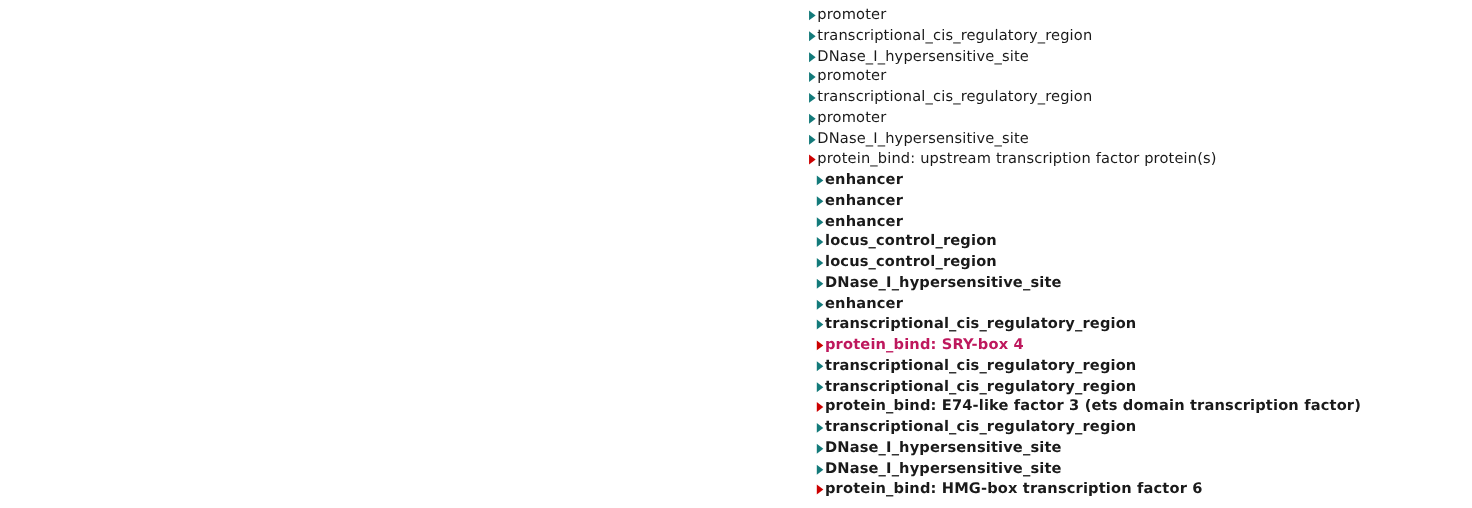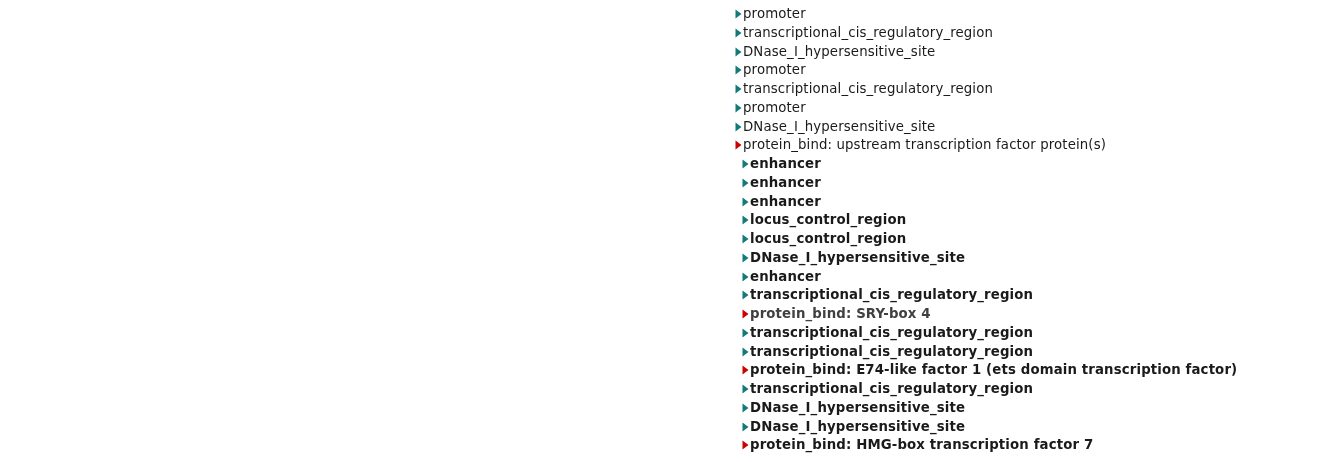--- a/index.html
+++ b/index.html
@@ -212,21 +212,21 @@
           </svg>
         </span>
         <span class="feature-label" style="color: rgb(26, 26, 26);">transcriptional_cis_regulatory_region</span>
       </div>
       <div class="feature-row depth-1" style="top: 305px;">
         <span class="feature-arrow">
           <svg viewBox="0 0 7 10" xmlns="http://www.w3.org/2000/svg">
             <polygon points="0.5,0.5 6.5,5 0.5,9.5" fill="#cc0000"></polygon>
           </svg>
         </span>
-        <span class="feature-label" style="color: #404040;">protein_bind: SRY-box 4</span>
+        <span class="feature-label" style="color: #be185d;">protein_bind: SRY-box 4</span>
       </div>
       <div class="feature-row depth-1" style="top: 323.75px;">
         <span class="feature-arrow">
           <svg viewBox="0 0 7 10" xmlns="http://www.w3.org/2000/svg">
             <polygon points="0.5,0.5 6.5,5 0.5,9.5" fill="#137a7a"></polygon>
           </svg>
         </span>
         <span class="feature-label" style="color: rgb(26, 26, 26);">transcriptional_cis_regulatory_region</span>
       </div>
       <div class="feature-row depth-1" style="top: 342.5px;">
@@ -236,21 +236,21 @@
           </svg>
         </span>
         <span class="feature-label" style="color: rgb(26, 26, 26);">transcriptional_cis_regulatory_region</span>
       </div>
       <div class="feature-row depth-1" style="top: 361.25px;">
         <span class="feature-arrow">
           <svg viewBox="0 0 7 10" xmlns="http://www.w3.org/2000/svg">
             <polygon points="0.5,0.5 6.5,5 0.5,9.5" fill="#cc0000"></polygon>
           </svg>
         </span>
-        <span class="feature-label" style="color: rgb(26, 26, 26);">protein_bind: E74-like factor 1 (ets domain transcription factor)</span>
+        <span class="feature-label" style="color: rgb(26, 26, 26);">protein_bind: E74-like factor 3 (ets domain transcription factor)</span>
       </div>
       <div class="feature-row depth-1" style="top: 380px;">
         <span class="feature-arrow">
           <svg viewBox="0 0 7 10" xmlns="http://www.w3.org/2000/svg">
             <polygon points="0.5,0.5 6.5,5 0.5,9.5" fill="#137a7a"></polygon>
           </svg>
         </span>
         <span class="feature-label" style="color: rgb(26, 26, 26);">transcriptional_cis_regulatory_region</span>
       </div>
       <div class="feature-row depth-1" style="top: 398.75px;">
@@ -268,17 +268,17 @@
           </svg>
         </span>
         <span class="feature-label" style="color: rgb(26, 26, 26);">DNase_I_hypersensitive_site</span>
       </div>
       <div class="feature-row depth-1" style="top: 436.25px;">
         <span class="feature-arrow">
           <svg viewBox="0 0 7 10" xmlns="http://www.w3.org/2000/svg">
             <polygon points="0.5,0.5 6.5,5 0.5,9.5" fill="#cc0000"></polygon>
           </svg>
         </span>
-        <span class="feature-label" style="color: rgb(26, 26, 26);">protein_bind: HMG-box transcription factor 7</span>
+        <span class="feature-label" style="color: rgb(26, 26, 26);">protein_bind: HMG-box transcription factor 6</span>
       </div>
     </div>
 
 </div>
 
 </body></html>

